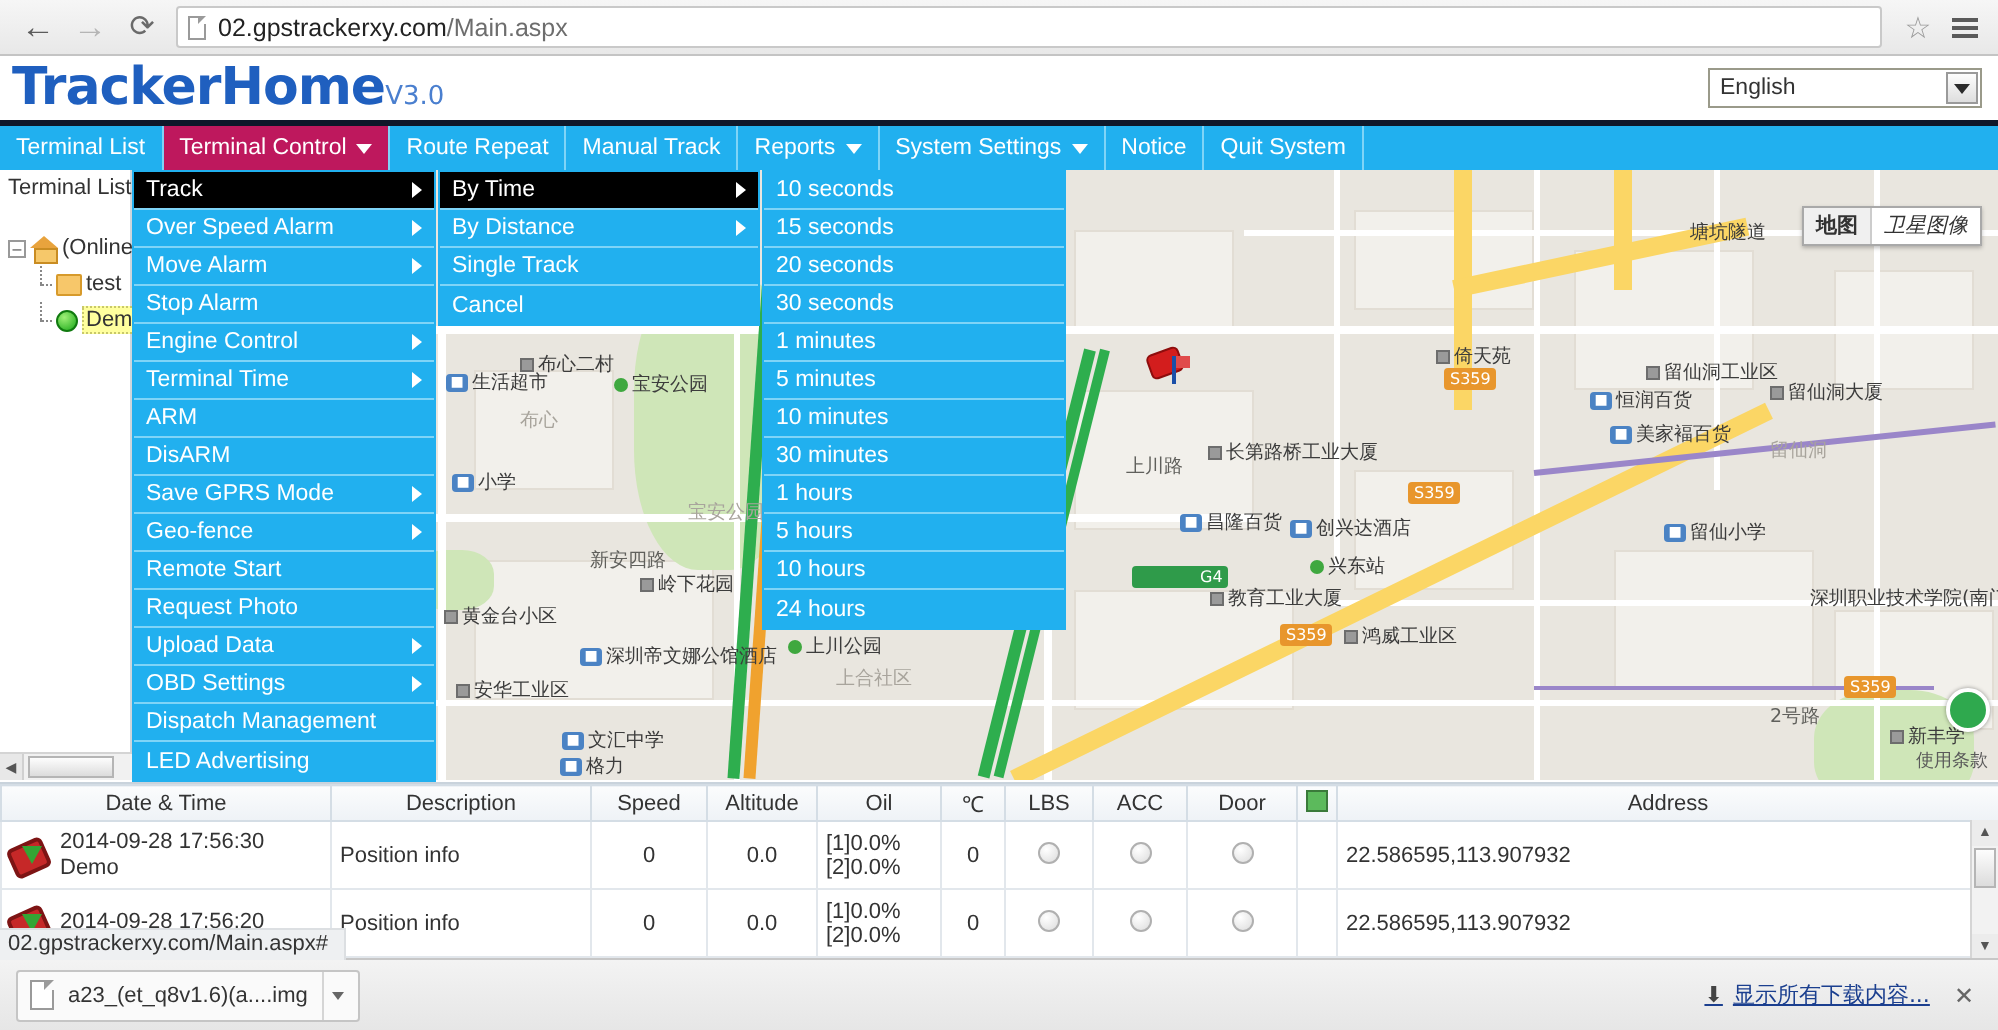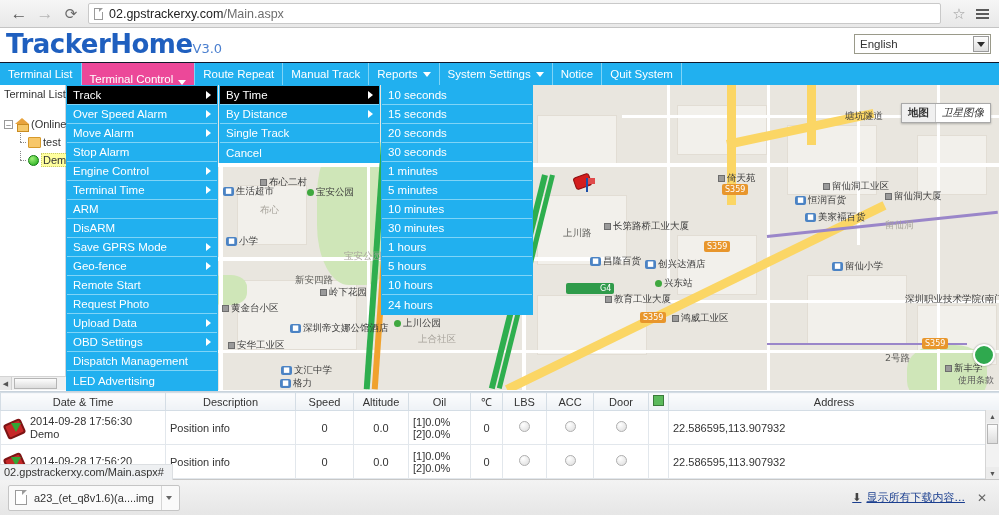--- a/index.html
+++ b/index.html
@@ -42,21 +42,21 @@
   }
   .url-text { white-space: nowrap; }
   .url-text .dim { color: #6d6d6d; }
   .star-icon { font-size: 15px; color: #9a9a9a; width: 24px; text-align: center; }
   .menu-icon { width: 22px; display: flex; flex-direction: column; gap: 2px; align-items: center; }
   .menu-icon i { display: block; width: 13px; height: 2px; background: #5a5a5a; }
 
   
   .site-header {
     position: absolute; top: 28px; left: 0; width: 999px; height: 35px;
-    background: #fff; border-bottom: 1px solid #0f172a;
+    background: #fff; border-bottom: 3px solid #0f172a;
   }
   .brand {
     position: absolute; left: 6px; top: 1px;
     font-family: "DejaVu Sans", sans-serif;
     font-size: 26px; font-weight: 800; color: #1f5fbf; letter-spacing: -0.5px;
   }
   .brand .ver { font-size: 13px; font-weight: 400; color: #4a7fcf; letter-spacing: 0; }
   .lang-select {
     position: absolute; right: 8px; top: 6px; width: 137px; height: 20px;
     border: 1px solid #9a9a8a; background: #fff;
@@ -75,21 +75,21 @@
   
   .top-nav {
     position: absolute; top: 63px; left: 0; width: 999px; height: 22px;
     background: #21b0ef; display: flex; align-items: stretch;
   }
   .nav-item {
     display: flex; align-items: center; gap: 5px;
     padding: 0 8px; font-size: 11.5px; color: #fff;
     border-right: 1px solid #7fd4f7; white-space: nowrap;
   }
-  .nav-item.active { background: #ec4899; align-items: flex-end; }
+  .nav-item.active { background: #be185d; }
   .caret-down {
     width: 0; height: 0; border-left: 4px solid transparent;
     border-right: 4px solid transparent; border-top: 5px solid #fff;
   }
 
   
   .left-panel {
     position: absolute; top: 85px; left: 0; width: 66px; height: 305px;
     background: #fff; border-right: 1px solid #cfd6dc;
   }

